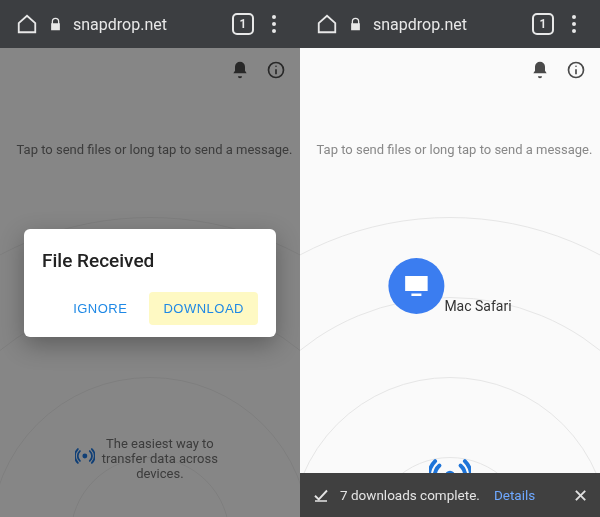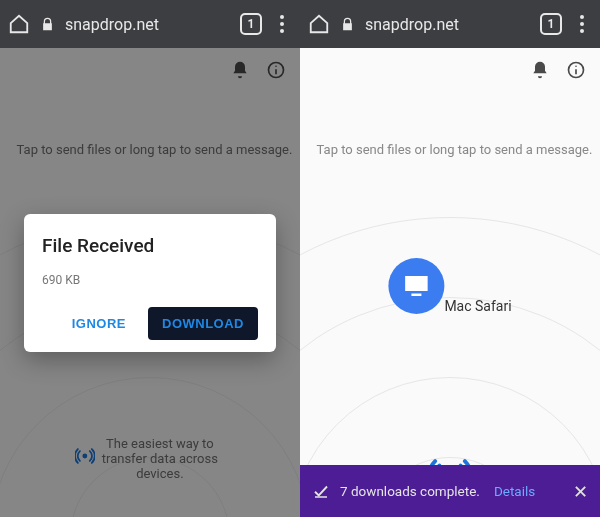--- a/index.html
+++ b/index.html
@@ -16,21 +16,21 @@
     height: 517px;
     position: relative;
     overflow: hidden;
   }
   
   .chrome {
     height: 48px;
     background: #3c3e41;
     display: flex;
     align-items: center;
-    padding: 0 8px;
+    padding: 0 16px;
     gap: 10px;
     color: #eaeaea;
     position: relative;
     z-index: 5;
   }
   .chrome .home, .chrome .lock, .chrome .tab, .chrome .dots {
     display: flex;
     align-items: center;
     justify-content: center;
   }
@@ -182,37 +182,37 @@
   .dialog .actions {
     display: flex;
     justify-content: flex-end;
     gap: 8px;
     margin-top: 20px;
   }
   .btn {
     border: none;
     background: transparent;
     color: #1e88e5;
-    font-weight: 700;
+    font-weight: 400;
     font-size: 13px;
     letter-spacing: 0.5px;
     padding: 9px 14px;
     border-radius: 4px;
     cursor: pointer;
   }
   .btn.primary {
-    background: #0f172a;
+    background: #fef9c3;
   }
 
   
   .dlbar {
     position: absolute;
     left: 0; right: 0; bottom: 0;
-    height: 52px;
-    background: #4c1d95;
+    height: 44px;
+    background: #404040;
     color: #e4e4e4;
     display: flex;
     align-items: center;
     padding: 0 12px;
     font-size: 13.5px;
     z-index: 6;
     gap: 10px;
   }
   .dlbar .check svg { display:block; }
   .dlbar .details { color: #6ea8ff; margin-left: 4px; cursor: pointer; }
@@ -283,21 +283,20 @@
         <path d="M18 6 a8 8 0 0 1 0 12" fill="none" stroke="#1e74d8" stroke-width="2.2" stroke-linecap="round"></path>
         <path d="M3.5 20.5 a12 12 0 0 1 0-17" fill="none" stroke="#1e74d8" stroke-width="2.2" stroke-linecap="round"></path>
         <path d="M20.5 3.5 a12 12 0 0 1 0 17" fill="none" stroke="#1e74d8" stroke-width="2.2" stroke-linecap="round"></path>
       </svg>
       <div class="footer-text">The easiest way to transfer data across devices.</div>
     </div>
 
     <div class="overlay">
       <div class="dialog">
         <h2>File Received</h2>
-        <div class="fsize">690 KB</div>
         <div class="actions">
           <button class="btn">IGNORE</button>
           <button class="btn primary">DOWNLOAD</button>
         </div>
       </div>
     </div>
   </div>
 </div>
 
 <div class="panel">

